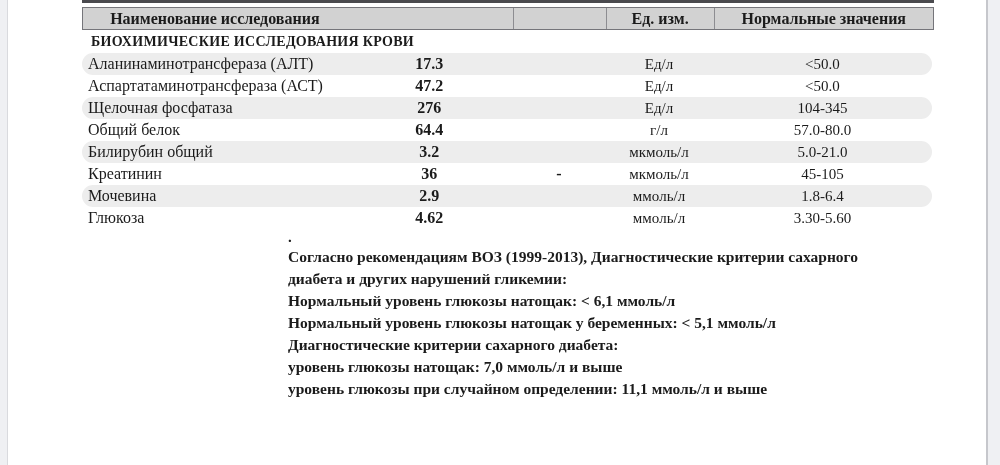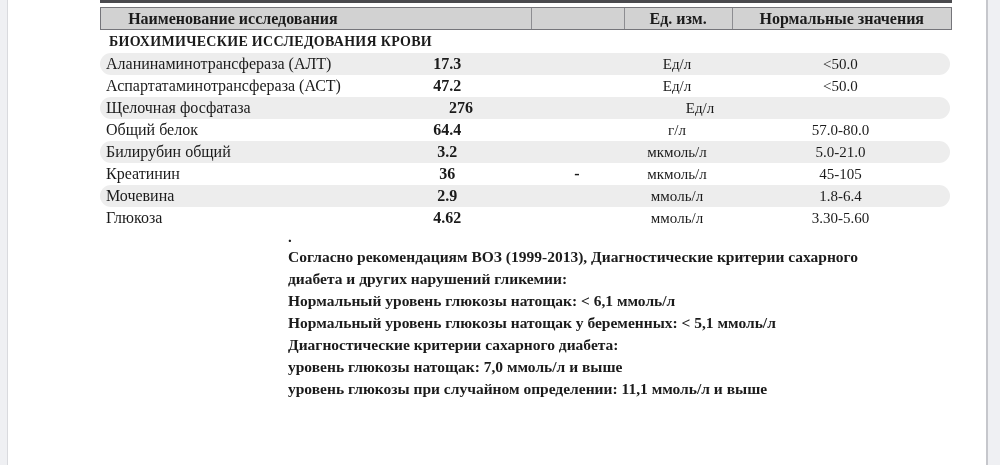--- a/index.html
+++ b/index.html
@@ -10,21 +10,21 @@
     color:#1b1b1b;
   }
   .page-edge-left {
     position:absolute; left:0; top:0; width:8px; height:465px;
     background:#eff0f3; border-right:1px solid #d9dade;
   }
   .page-edge-right {
     position:absolute; right:0; top:0; width:14px; height:465px;
     background:#eff0f3; border-left:2px solid #c6c7cc;
   }
-  .table-area { position:absolute; left:100px; top:0; width:852px; }
+  .table-area { position:absolute; left:82px; top:0; width:852px; }
   .top-rule { height:3px; background:#4a4a4e; width:852px; }
   .hdr {
     margin-top:4px; display:flex; align-items:stretch;
     background:#d2d2d2; border:1px solid #75757a; height:23px;
     font-weight:bold; font-size:16px;
   }
   .hdr .cell {
     display:flex; align-items:center; justify-content:center;
     white-space:nowrap; overflow:hidden;
   }
@@ -92,20 +92,21 @@
         <div class="cell c3 flag"></div>
         <div class="cell c4 unit">Ед/л</div>
         <div class="cell c5 normal">&lt;50.0</div>
       </div>
 
       <div class="row stripe">
         <div class="cell c1 name">Щелочная фосфатаза</div>
         <div class="cell c2 result">276</div>
         <div class="cell c3 flag"></div>
         <div class="cell c4 unit">Ед/л</div>
+        <div class="cell c5 normal">104-345</div>
       </div>
 
       <div class="row">
         <div class="cell c1 name">Общий белок</div>
         <div class="cell c2 result">64.4</div>
         <div class="cell c3 flag"></div>
         <div class="cell c4 unit">г/л</div>
         <div class="cell c5 normal">57.0-80.0</div>
       </div>
 

